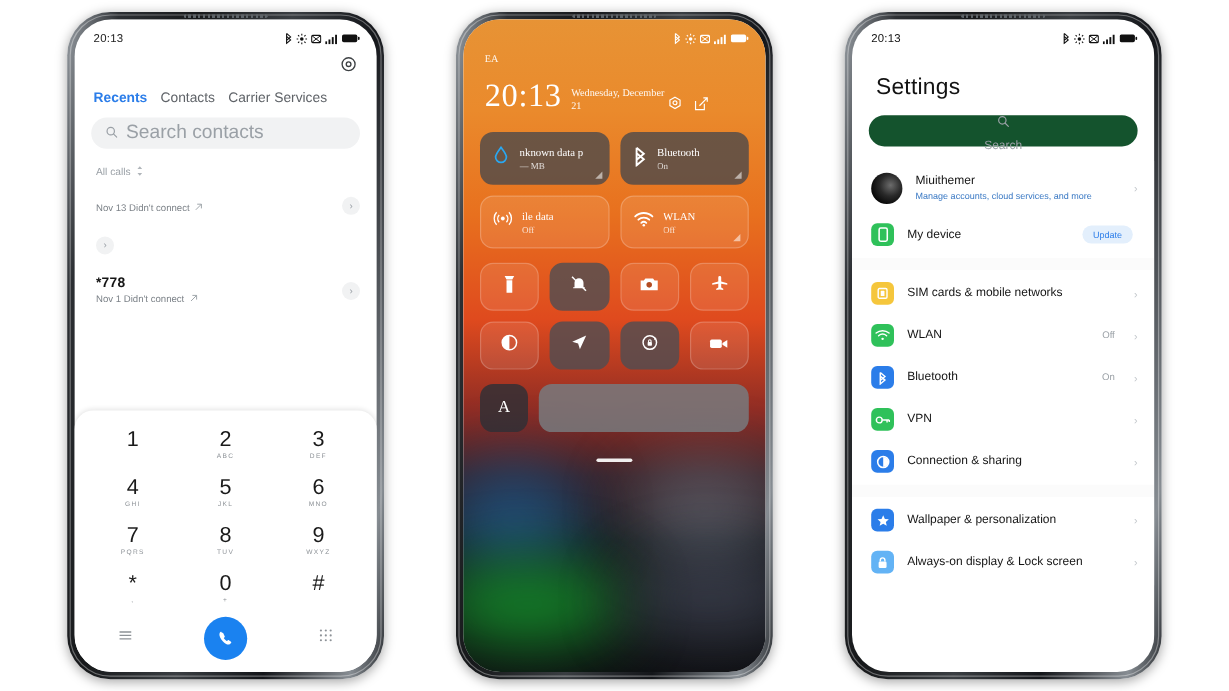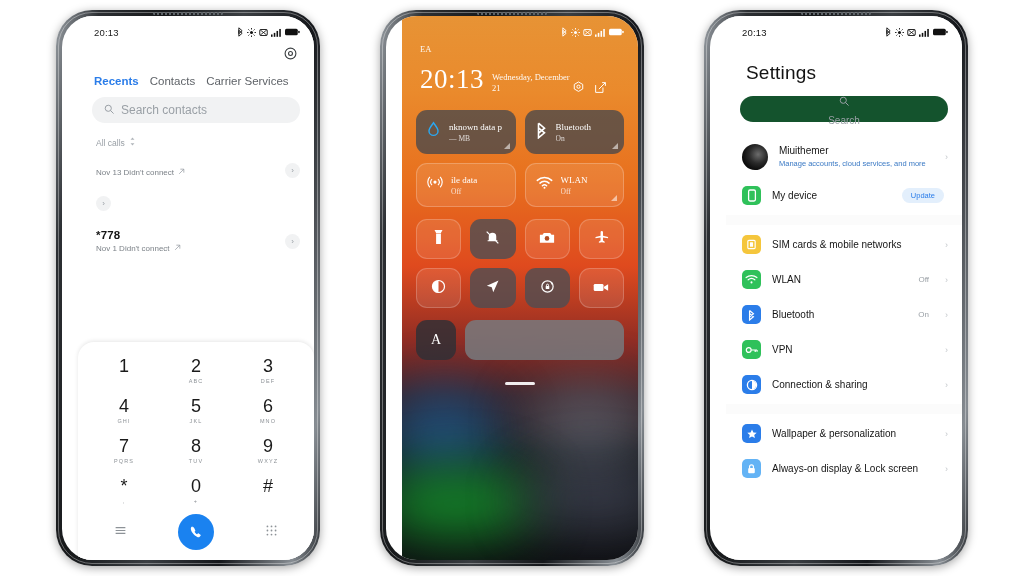--- a/index.html
+++ b/index.html
@@ -17,21 +17,21 @@
     background:linear-gradient(100deg,#9aa0a6 0%,#2c2f33 12%,#16181a 30%,#3a3e42 52%,#14161a 72%,#878d93 92%,#2a2d31 100%);
     padding:5px;
     box-shadow:0 2px 10px rgba(0,0,0,.35);
   }
   .frame:before{
     content:""; position:absolute; inset:2px; border-radius:34px;
     border:1px solid rgba(255,255,255,.35); pointer-events:none;
   }
   .screen {
     position:absolute; top:6px; left:6px; right:6px; bottom:6px;
-    border-radius:31px; overflow:hidden; background:#fff;padding-left:16px;
+    border-radius:31px; overflow:hidden; background:#fff;
   }
   .topspeaker{
     position:absolute; top:2px; left:50%; transform:translateX(-50%);
     width:70px; height:3px; border-radius:2px;
     background:repeating-linear-gradient(90deg,#5e6469 0 2px,transparent 2px 4px);
     z-index:6;
   }
 
   
   .statusbar{
@@ -43,23 +43,23 @@
   .sb-icons svg{ display:block; }
 
   
   .p1{ background:#fff; height:100%; display:flex; flex-direction:column; color:#1b1b1b; }
   .p1-gear{ display:flex; justify-content:flex-end; padding:4px 16px 0 0; }
   .tabs{ display:flex; gap:11px; padding:10px 16px 0 16px; font-size:11.5px; }
   .tab{ color:#5f6368; white-space:nowrap; }
   .tab.active{ color:#2b7de9; font-weight:600; }
   .searchbar{
     margin:10px 14px 0 14px; height:26px; border-radius:14px; background:#f1f2f3;
-    display:flex; align-items:center; gap:7px; padding:0 12px; color:#9aa0a6; font-size:12px;
-  }
-  .filterrow{ display:flex; align-items:center; gap:4px; padding:14px 0 0 18px; color:#9aa0a6; font-size:8.5px; }
+    display:flex; align-items:center; gap:7px; padding:0 12px; color:#9aa0a6; font-size:16px;
+  }
+  .filterrow{ display:flex; align-items:flex-start; gap:4px; padding:14px 0 0 18px; color:#9aa0a6; font-size:8.5px; }
   .calllist{ padding:6px 0 0 0; }
   .callrow{ display:flex; align-items:center; padding:9px 14px 9px 18px; }
   .callrow .ctext{ flex:1; }
   .cnum{ font-size:11.5px; font-weight:700; color:#141414; letter-spacing:.2px; }
   .csub{ font-size:8px; color:#7c8288; margin-top:3px; display:flex; align-items:center; gap:4px; }
   .chev{ width:15px; height:15px; border-radius:50%; background:#f1f2f3; display:flex; align-items:center; justify-content:center; color:#9aa0a6; font-size:8px; }
   .dialpanel{
     margin-top:auto; background:#fff; border-radius:16px 16px 0 0;
     box-shadow:0 -1px 4px rgba(0,0,0,.10); padding:12px 10px 4px 10px;
   }

